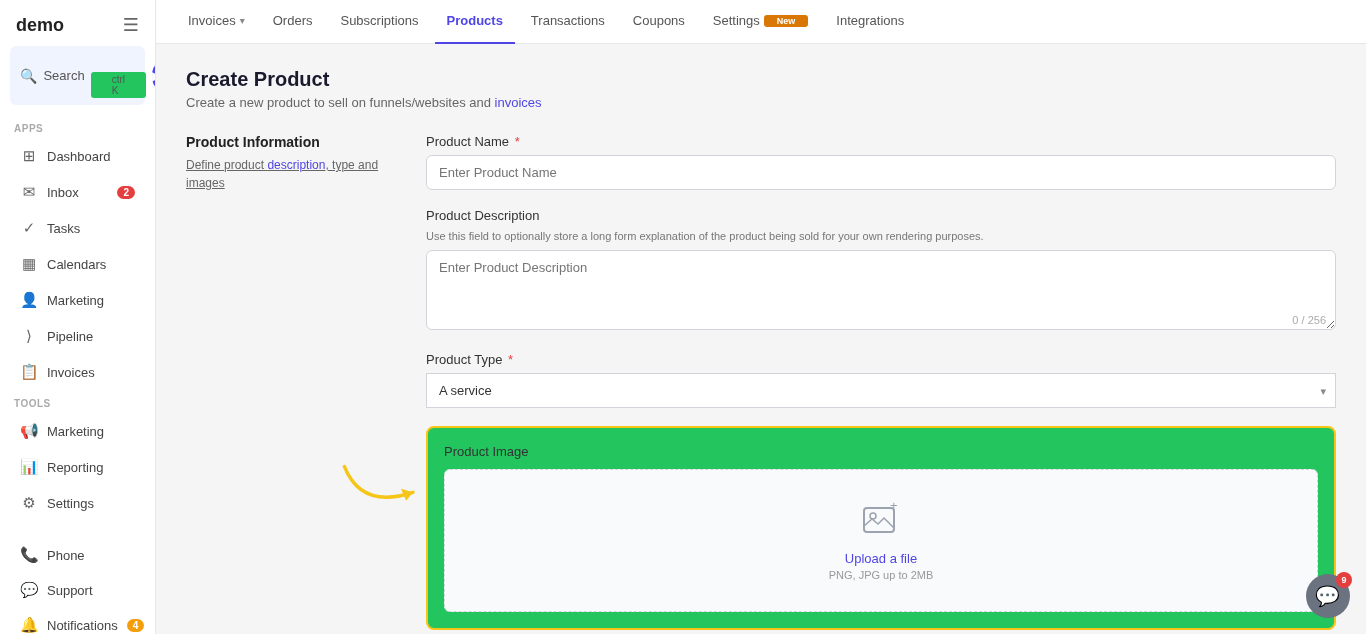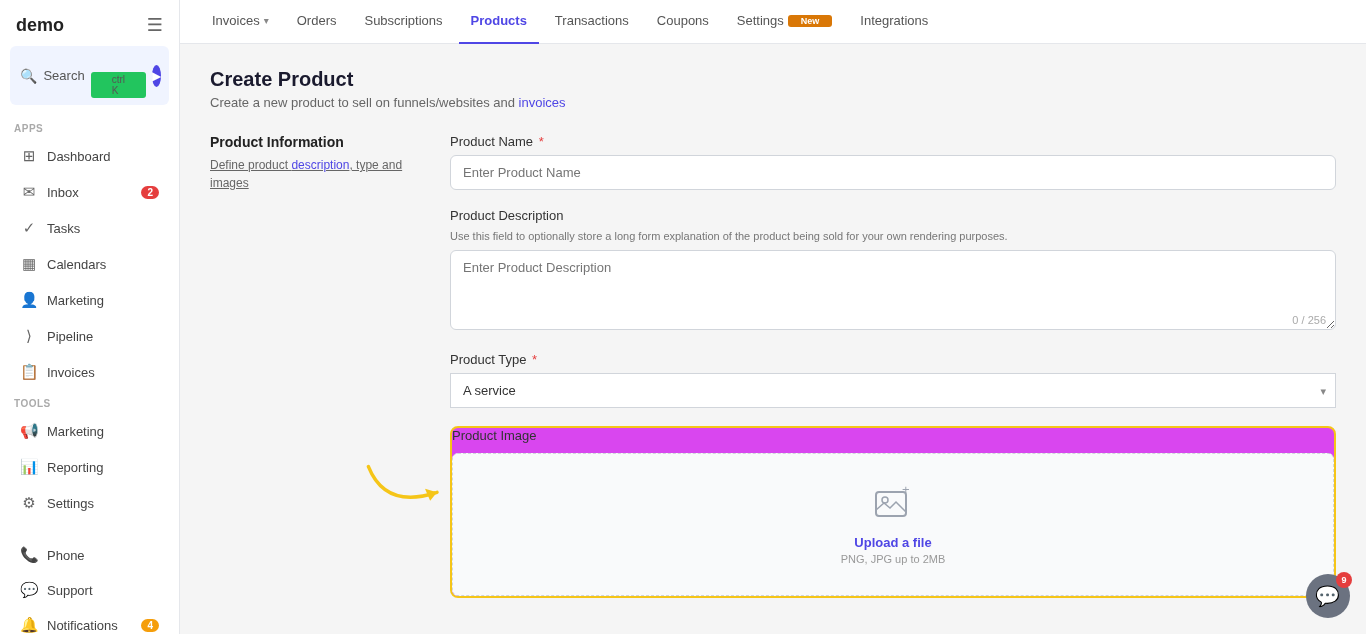--- a/index.html
+++ b/index.html
@@ -1,20 +1,20 @@
 <!DOCTYPE html>
 <html><head>
   <meta charset="utf-8">
   <style>
     * { box-sizing: border-box; margin: 0; padding: 0; }
     body { font-family: -apple-system, BlinkMacSystemFont, 'Segoe UI', sans-serif; background: #f5f5f5; display: flex; height: 634px; overflow: hidden; }
 
     
     .sidebar {
-      width: 180px;
+      width: 156px;
       background: #fff;
       border-right: 1px solid #e5e7eb;
       display: flex;
       flex-direction: column;
       flex-shrink: 0;
       height: 100%;
       overflow-y: auto;
     }
     .sidebar-logo {
       padding: 14px 16px 10px;
@@ -130,33 +130,33 @@
       width: 100%; padding: 9px 12px; border: 1px solid #d1d5db; border-radius: 0;
       font-size: 13px; color: #333; background: #fff; outline: none;
       appearance: none; cursor: pointer;
     }
     .select-arrow { position: absolute; right: 10px; top: 50%; transform: translateY(-50%); font-size: 11px; color: #888; pointer-events: none; }
 
     
     .product-image-section {
       border: 2.5px solid #f5c518;
       border-radius: 8px;
-      padding: 0;
-      background: #d946ef;
+      padding: 16px;
+      background: #22c55e;
       margin-bottom: 32px;
       position: relative;
     }
     .product-image-label { font-size: 13px; font-weight: 500; color: #333; margin-bottom: 10px; }
     .upload-area {
       border: 1px dashed #d1d5db; border-radius: 6px; background: #f9fafb;
       display: flex; flex-direction: column; align-items: center; justify-content: center;
       padding: 30px 20px; cursor: pointer;
     }
     .upload-icon { font-size: 28px; color: #9ca3af; margin-bottom: 8px; }
-    .upload-link { color: #4f46e5; font-size: 13px; font-weight: 700; cursor: pointer; }
+    .upload-link { color: #4f46e5; font-size: 13px; font-weight: 400; cursor: pointer; }
     .upload-hint { font-size: 11px; color: #999; margin-top: 3px; }
 
     
     .arrow-annotation {
       position: absolute;
       left: -100px;
       top: 30px;
       width: 110px;
       height: 60px;
     }

